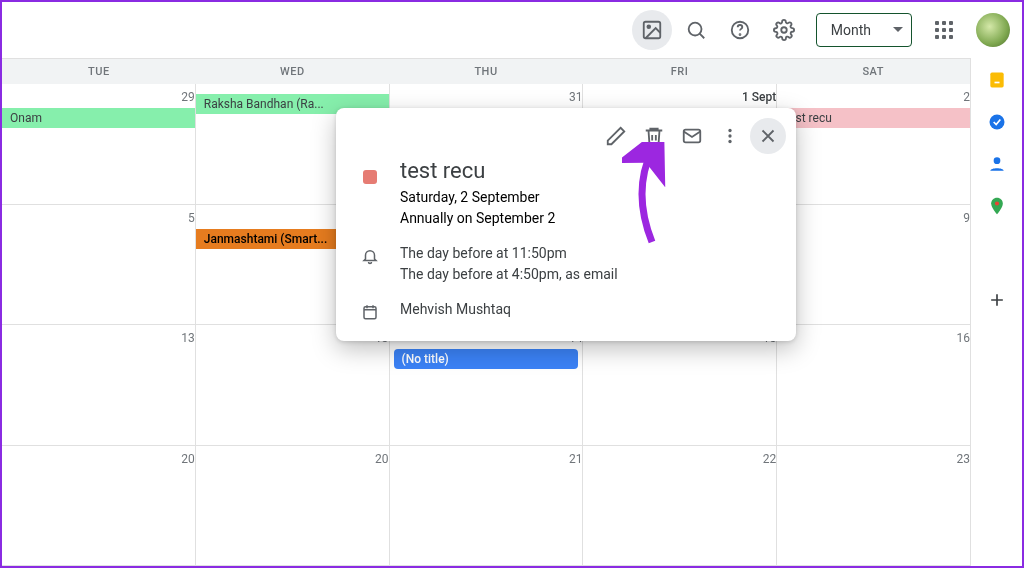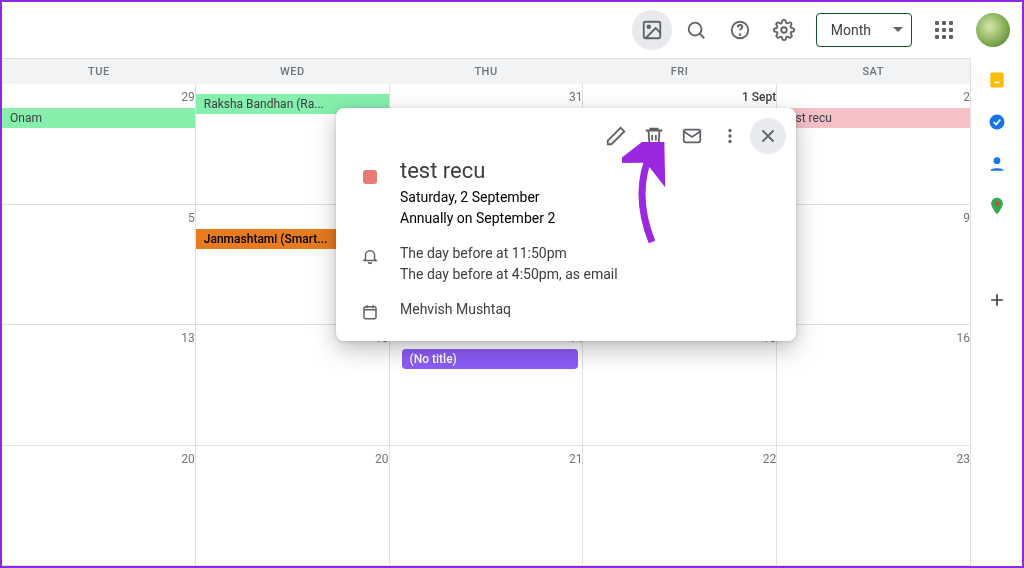--- a/index.html
+++ b/index.html
@@ -18,21 +18,21 @@
 .day-header { flex: 1; text-align: center; font-size: 11px; font-weight: 500; color: #70757a; padding: 6px 0; letter-spacing: 0.5px; }
 .weeks { flex: 1; display: flex; flex-direction: column; }
 .week { flex: 1; display: flex; border-bottom: 1px solid #e0e0e0; min-height: 0; }
 .day-cell { flex: 1; border-right: 1px solid #e0e0e0; padding-top: 6px; position: relative; }
 .day-cell:last-child { border-right: none; }
 .day-num { text-align: right; font-size: 12px; color: #70757a; }
 .day-num.bold { font-weight: 500; color: #3c4043; }
 .chip { margin: 4px 0 0 0; padding: 3px 8px; font-size: 12px; color: #3c4043; white-space: nowrap; overflow: hidden; text-overflow: ellipsis; }
 .chip.peach { background: #86efac; }
 .chip.orange { background: #e67c1f; color: #000000; font-weight: 500; }
-.chip.magenta { background: #8b5cf6; color: #fff; font-weight: 500; border-radius: 4px; margin: 4px 4px 0 12px; }
+.chip.magenta { background: #3b82f6; color: #fff; font-weight: 500; border-radius: 4px; margin: 4px 4px 0 4px; }
 .chip.pink { background: #f5c1c7; }
 .side-panel { width: 52px; border-left: 1px solid #e0e0e0; display: flex; flex-direction: column; align-items: center; padding-top: 12px; gap: 22px; }
 .side-icon { width: 20px; height: 20px; display: flex; align-items: center; justify-content: center; }
 .popup { position: absolute; left: 334px; top: 106px; width: 460px; background: #fff; border-radius: 8px; box-shadow: 0 8px 24px rgba(0,0,0,0.25), 0 1px 4px rgba(0,0,0,0.15); padding-bottom: 16px; z-index: 100; }
 .popup-actions { display: flex; justify-content: flex-end; padding: 10px 10px 4px 10px; gap: 2px; }
 .popup-actions .icon-btn { width: 36px; height: 36px; }
 .popup-actions .icon-btn.close-b { background: #e8eaed; }
 .popup-body { padding: 0 20px 0 24px; }
 .popup-row { display: flex; gap: 20px; margin-bottom: 14px; }
 .popup-icon-col { width: 20px; display: flex; justify-content: center; padding-top: 4px; }

